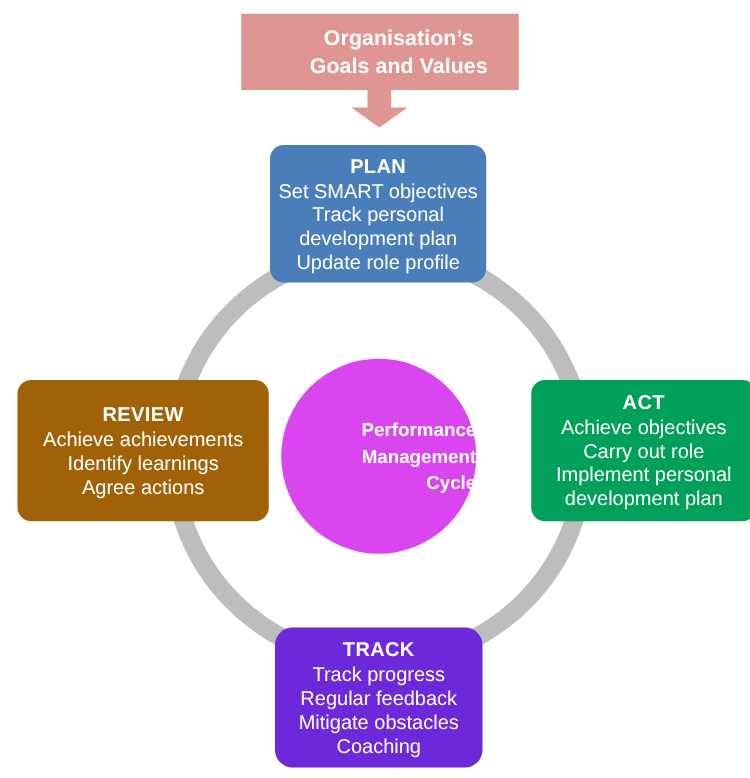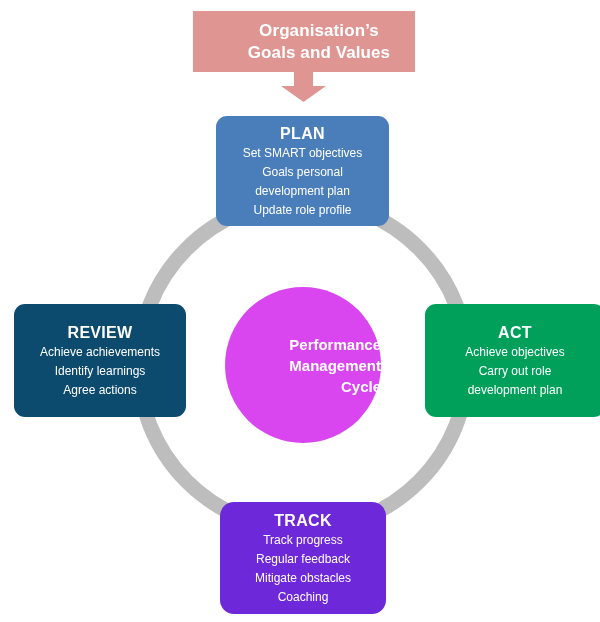--- a/index.html
+++ b/index.html
@@ -103,21 +103,21 @@
   .stage-title {
     color: #ffffff;
     font-size: 16px;
     font-weight: bold;
     line-height: 21px;
     letter-spacing: 0.3px;
     white-space: nowrap;
   }
   .stage-item {
     color: #ffffff;
-    font-size: 12px;
+    font-size: 16px;
     line-height: 19px;
     white-space: nowrap;
   }
 
   .stage-plan {
     left: 216px;
     top: 116px;
     width: 173px;
     height: 110px;
     background: #4a7ebb;
@@ -133,23 +133,23 @@
     left: 220px;
     top: 502px;
     width: 166px;
     height: 112px;
     background: #6d28d9;
     border-radius: 14px;
   }
   .stage-review {
     left: 14px;
     top: 304px;
-    width: 172px;
+    width: 201px;
     height: 113px;
-    background: #0c4a6e;
+    background: #a16207;
   }
 </style>
 </head>
 <body>
 
 <div id="diagram">
 
   <div class="banner">
     <div class="banner-line">Organisation’s</div>
     <div class="banner-line">Goals and Values</div>
@@ -157,29 +157,30 @@
 
   <svg class="banner-arrow" viewBox="0 0 45 30">
     <polygon points="13,0 32,0 32,14 45,14 22.5,30 0,14 13,14" fill="#df9693"></polygon>
   </svg>
 
   <div class="ring"></div>
 
   <div class="stage stage-plan">
     <div class="stage-title">PLAN</div>
     <div class="stage-item">Set SMART objectives</div>
-    <div class="stage-item">Goals personal</div>
+    <div class="stage-item">Track personal</div>
     <div class="stage-item">development plan</div>
     <div class="stage-item">Update role profile</div>
   </div>
 
   <div class="stage stage-act">
     <div class="stage-title">ACT</div>
     <div class="stage-item">Achieve objectives</div>
     <div class="stage-item">Carry out role</div>
+    <div class="stage-item">Implement personal</div>
     <div class="stage-item">development plan</div>
   </div>
 
   <div class="stage stage-track">
     <div class="stage-title">TRACK</div>
     <div class="stage-item">Track progress</div>
     <div class="stage-item">Regular feedback</div>
     <div class="stage-item">Mitigate obstacles</div>
     <div class="stage-item">Coaching</div>
   </div>

